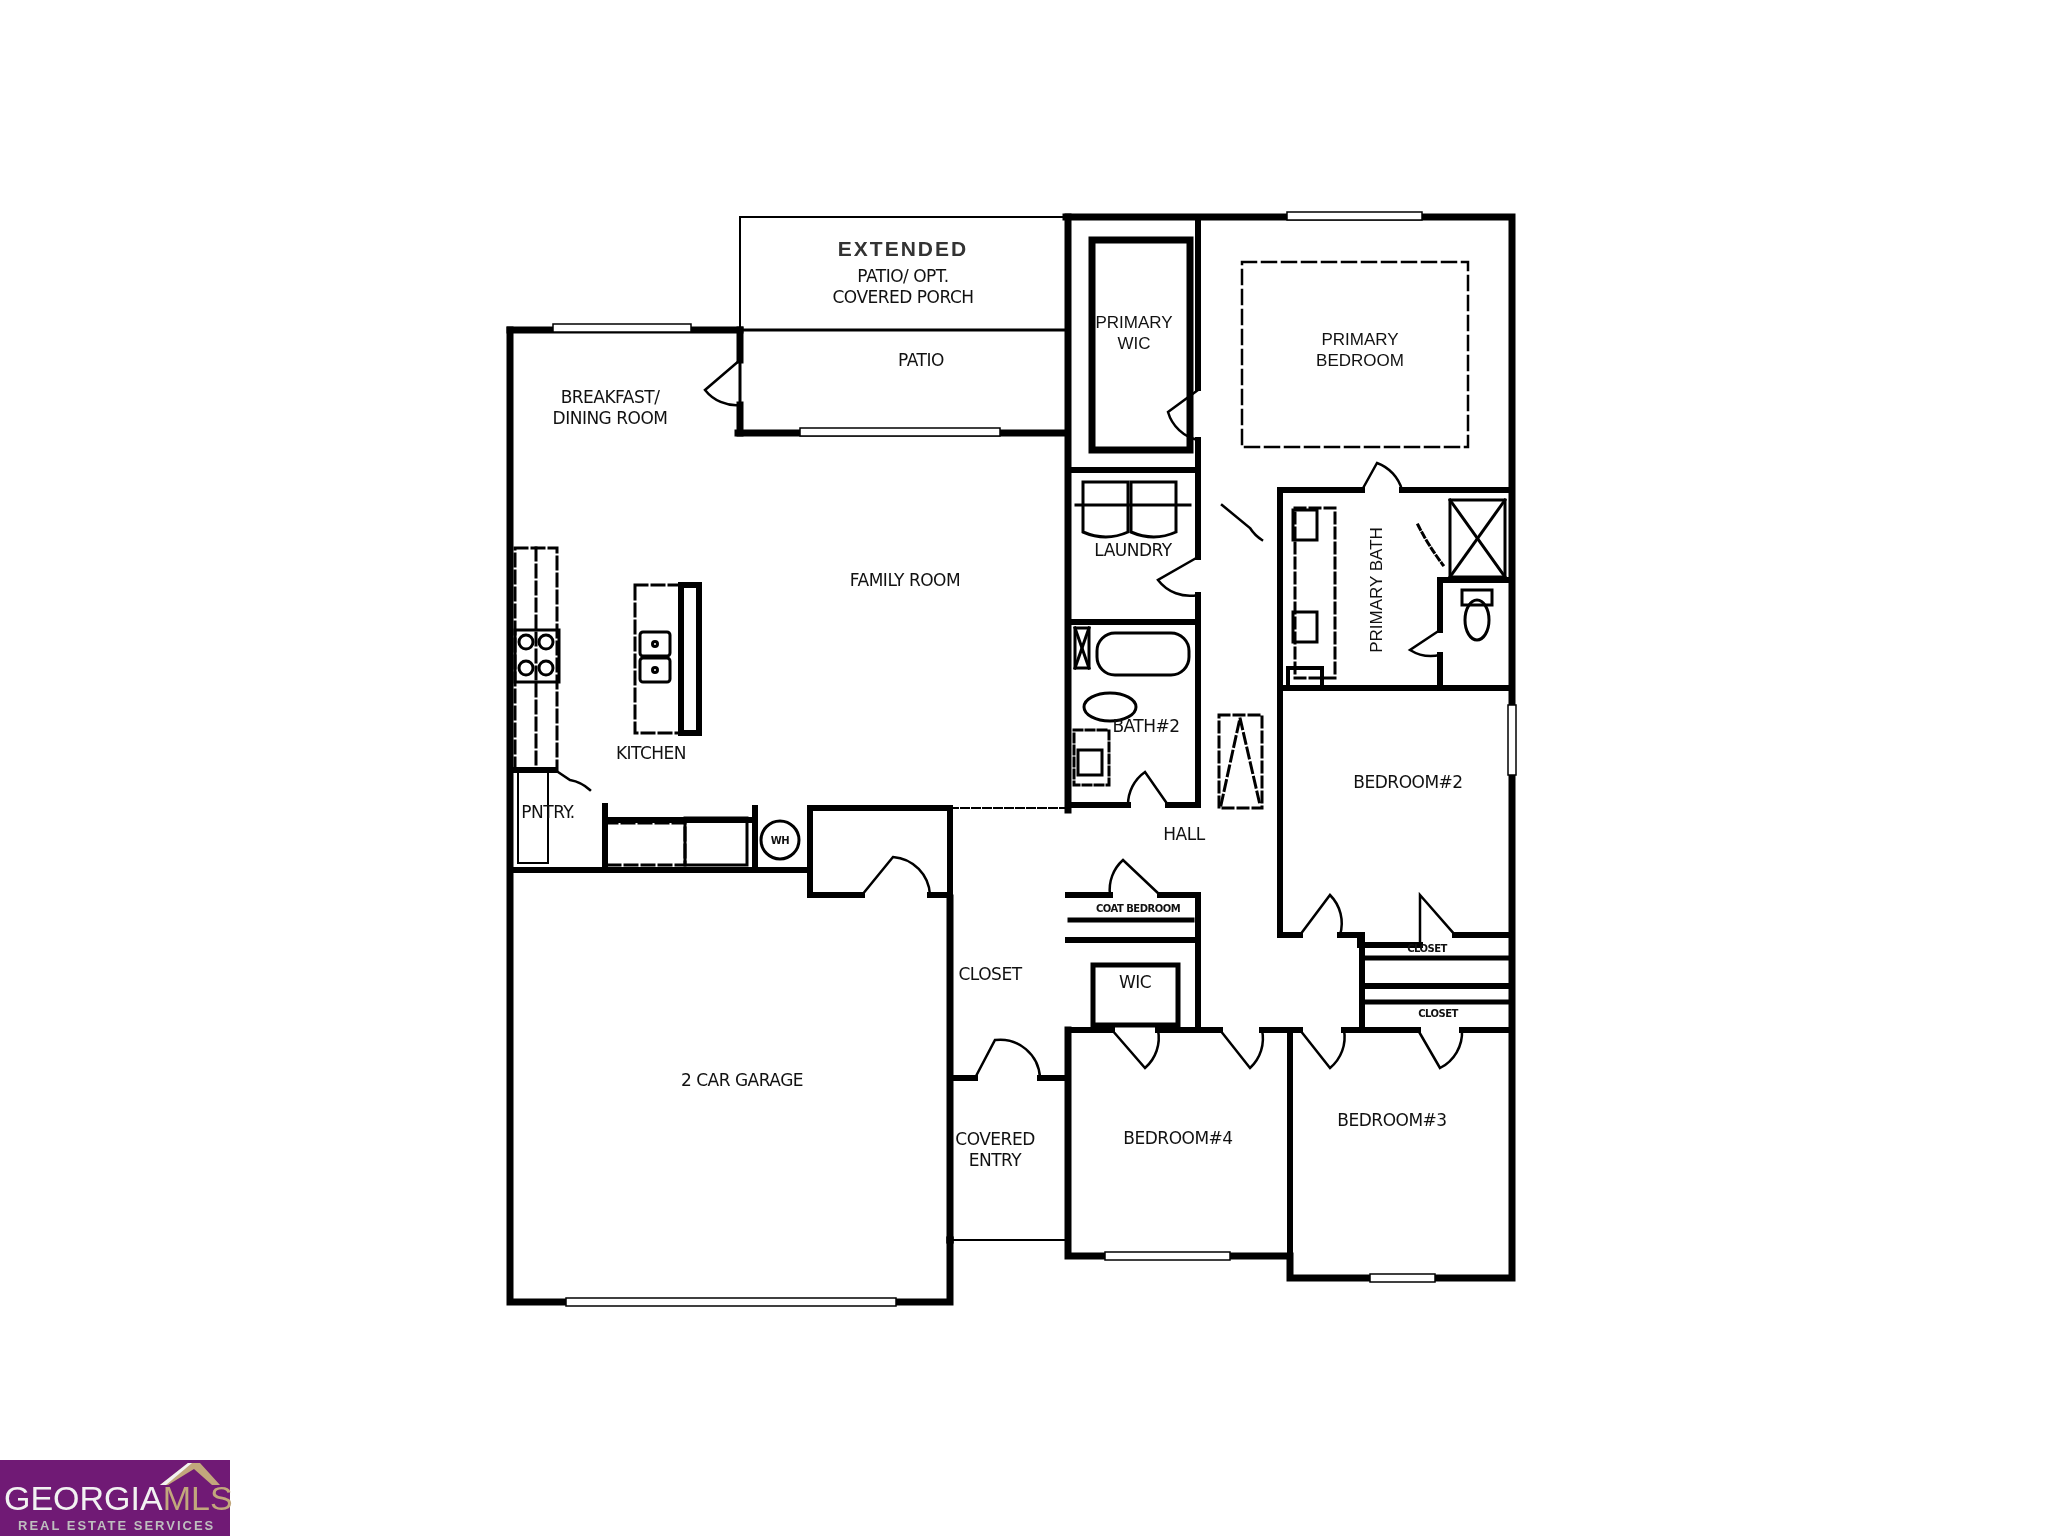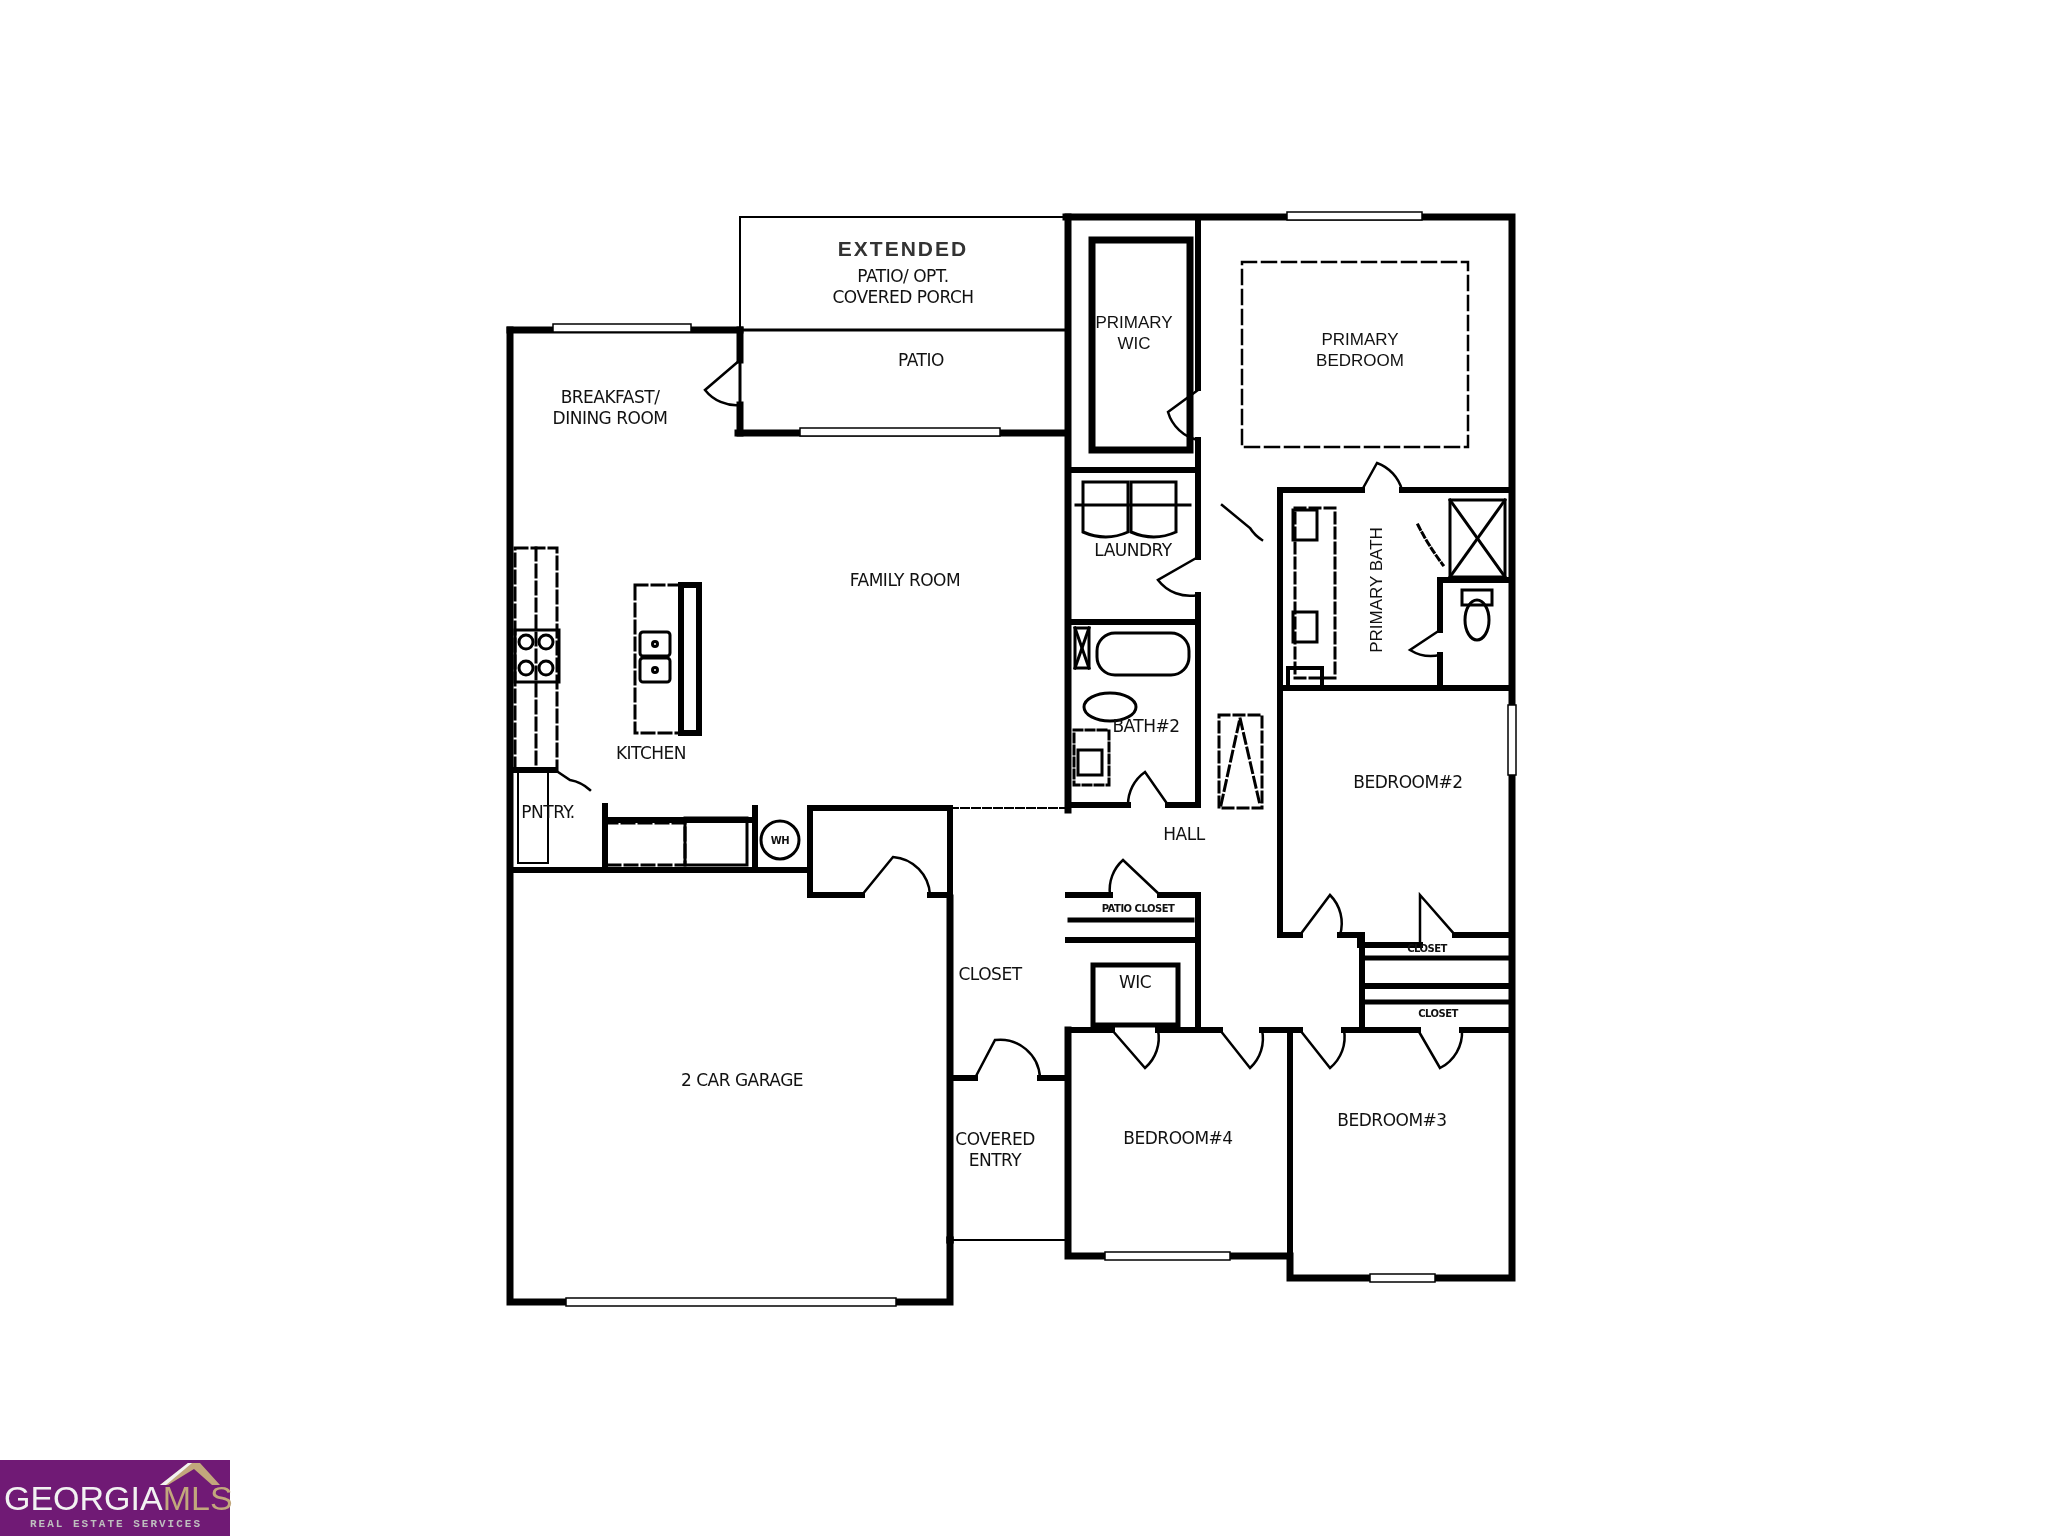--- a/index.html
+++ b/index.html
@@ -7,21 +7,21 @@
   #plan { position:absolute; left:0; top:0; width:2048px; height:1536px; }
   .lbl { position:absolute; font-family:"DejaVu Sans", sans-serif; color:#111; font-size:17px; line-height:21px; text-align:center; white-space:pre; transform:translate(-50%,-50%); letter-spacing:-0.5px; }
   .lbl.bold { font-family:"Liberation Sans", sans-serif; font-weight:bold; letter-spacing:2px; font-size:21px; color:#333; }
   .lbl.plain { font-family:"Liberation Sans", sans-serif; font-size:17px; letter-spacing:0; }
   .lbl.small { font-size:10px; font-weight:bold; line-height:13px; }
   .lbl.vert { transform:translate(-50%,-50%) rotate(-90deg); }
   #logo { position:absolute; left:0; top:1460px; width:230px; height:76px; background:#701a75; }
   #logo .brand { position:absolute; left:4px; top:20px; font-family:"Liberation Sans", sans-serif; font-size:34px; line-height:36px; letter-spacing:0px; }
   #logo .g { color:#f2f2f2; }
   #logo .m { color:#c2a77c; }
-  #logo .sub { position:absolute; left:30px; top:58px; color:#bfbfbf; font-family:Liberation Mono, monospace; font-weight:bold; font-size:11px; letter-spacing:2px; }
+  #logo .sub { position:absolute; left:18px; top:58px; color:#bfbfbf; font-family:Liberation Sans, sans-serif; font-weight:bold; font-size:13px; letter-spacing:2px; }
   #logo svg { position:absolute; left:150px; top:0; }
 </style>
 </head>
 <body>
 
 <svg id="plan" viewBox="0 0 2048 1536" xmlns="http://www.w3.org/2000/svg">
   <g fill="none" stroke="#000" stroke-linecap="square">
 
     <rect x="740" y="217" width="326" height="113" stroke-width="2"></rect>
     <line x1="740" y1="330" x2="1066" y2="330" stroke-width="3"></line>
@@ -226,21 +226,21 @@
 ENTRY</div>
 <div class="lbl plain" style="left:1134px;top:333px;">PRIMARY
 WIC</div>
 <div class="lbl plain" style="left:1360px;top:350px;">PRIMARY
 BEDROOM</div>
 <div class="lbl" style="left:1133px;top:550px;">LAUNDRY</div>
 <div class="lbl plain vert" style="left:1376px;top:590px;">PRIMARY BATH</div>
 <div class="lbl" style="left:1146px;top:726px;">BATH#2</div>
 <div class="lbl" style="left:1184px;top:834px;">HALL</div>
 <div class="lbl" style="left:1408px;top:782px;">BEDROOM#2</div>
-<div class="lbl small" style="left:1138px;top:908px;">PATIO CLOSET</div>
+<div class="lbl small" style="left:1138px;top:908px;">COAT BEDROOM</div>
 <div class="lbl" style="left:1135px;top:982px;">WIC</div>
 <div class="lbl small" style="left:1427px;top:948px;">CLOSET</div>
 <div class="lbl small" style="left:1438px;top:1013px;">CLOSET</div>
 <div class="lbl" style="left:1178px;top:1138px;">BEDROOM#4</div>
 <div class="lbl" style="left:1392px;top:1120px;">BEDROOM#3</div>
 
 <div id="logo">
   <svg width="80" height="30" viewBox="0 0 80 30">
     <polygon points="10,25 38,3 50,3 70,25 62,25 44,9 18,25" fill="#c2a77c"></polygon>
     <polygon points="10,25 38,3 42,3 16,25" fill="#f2f2f2"></polygon>

